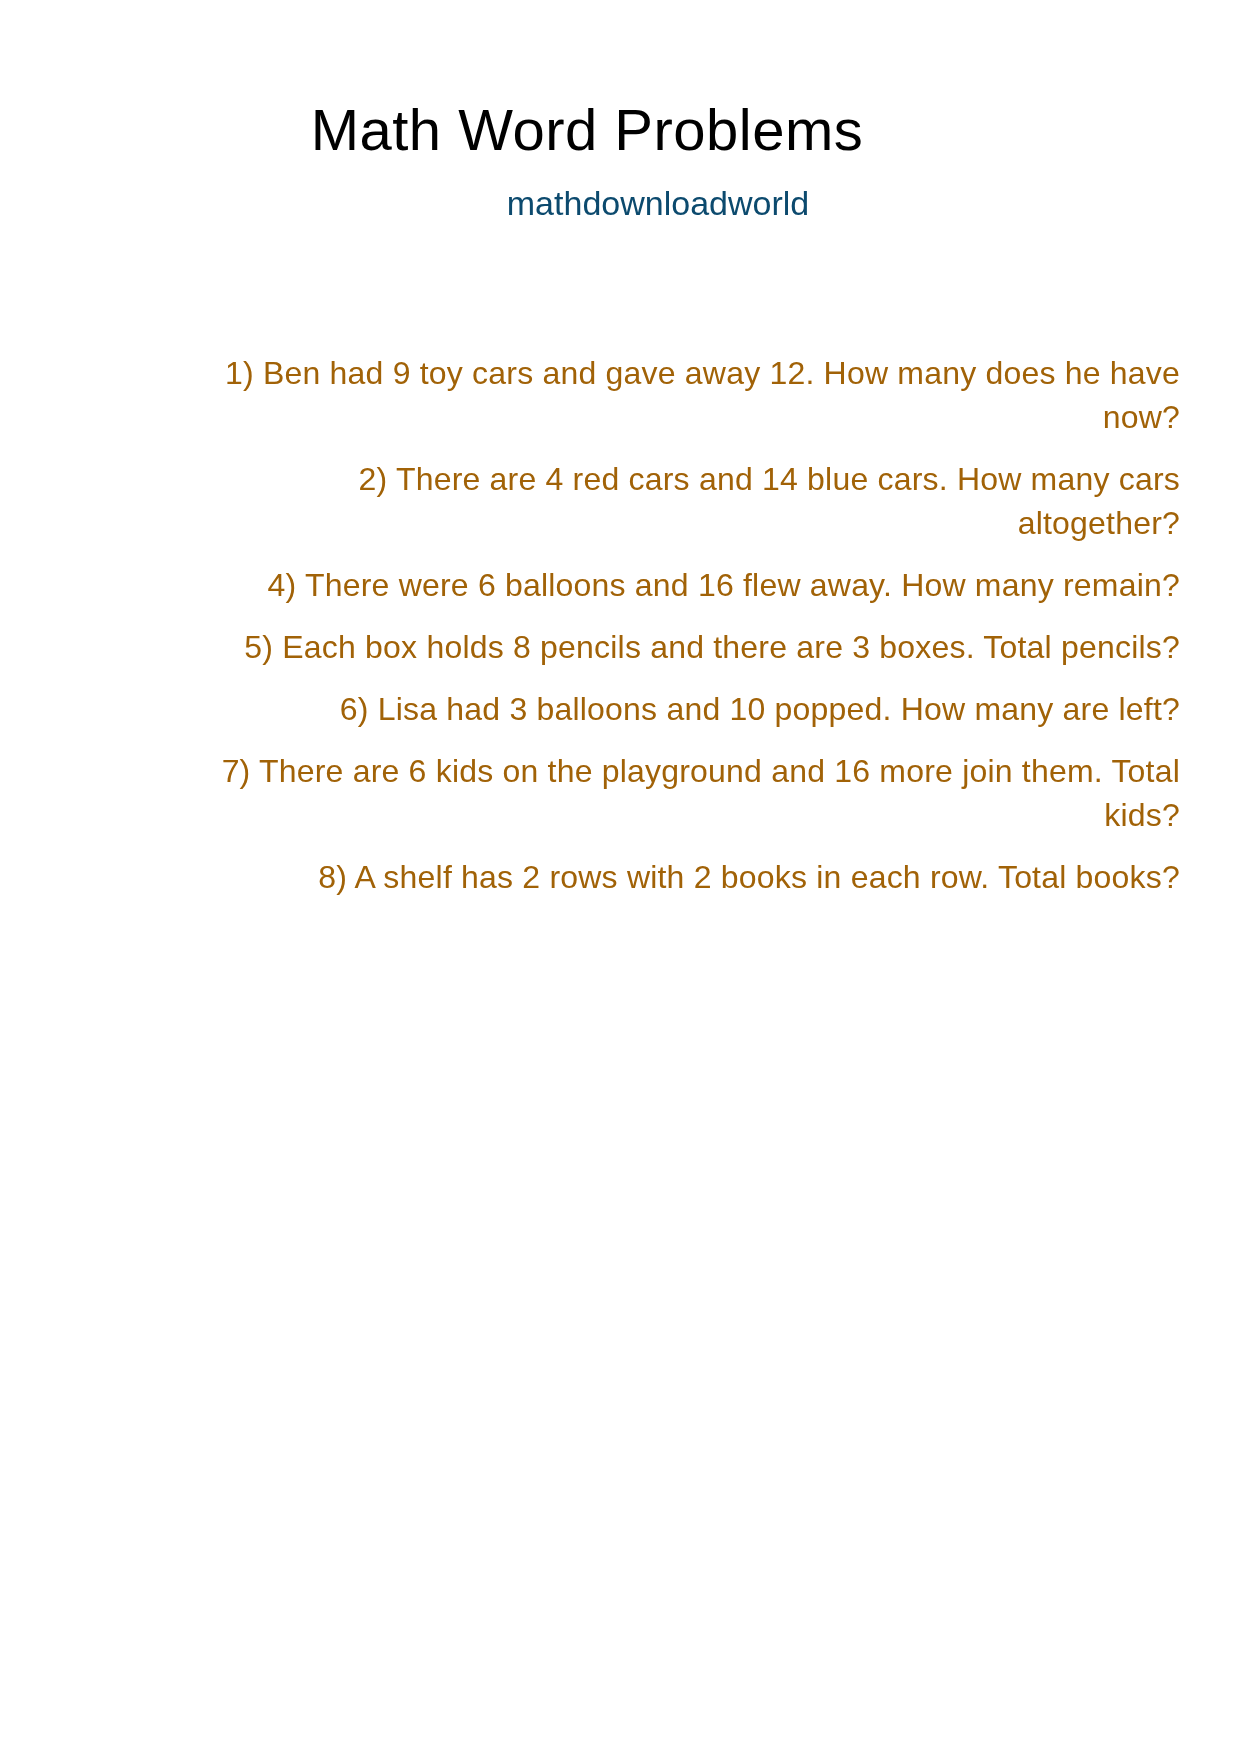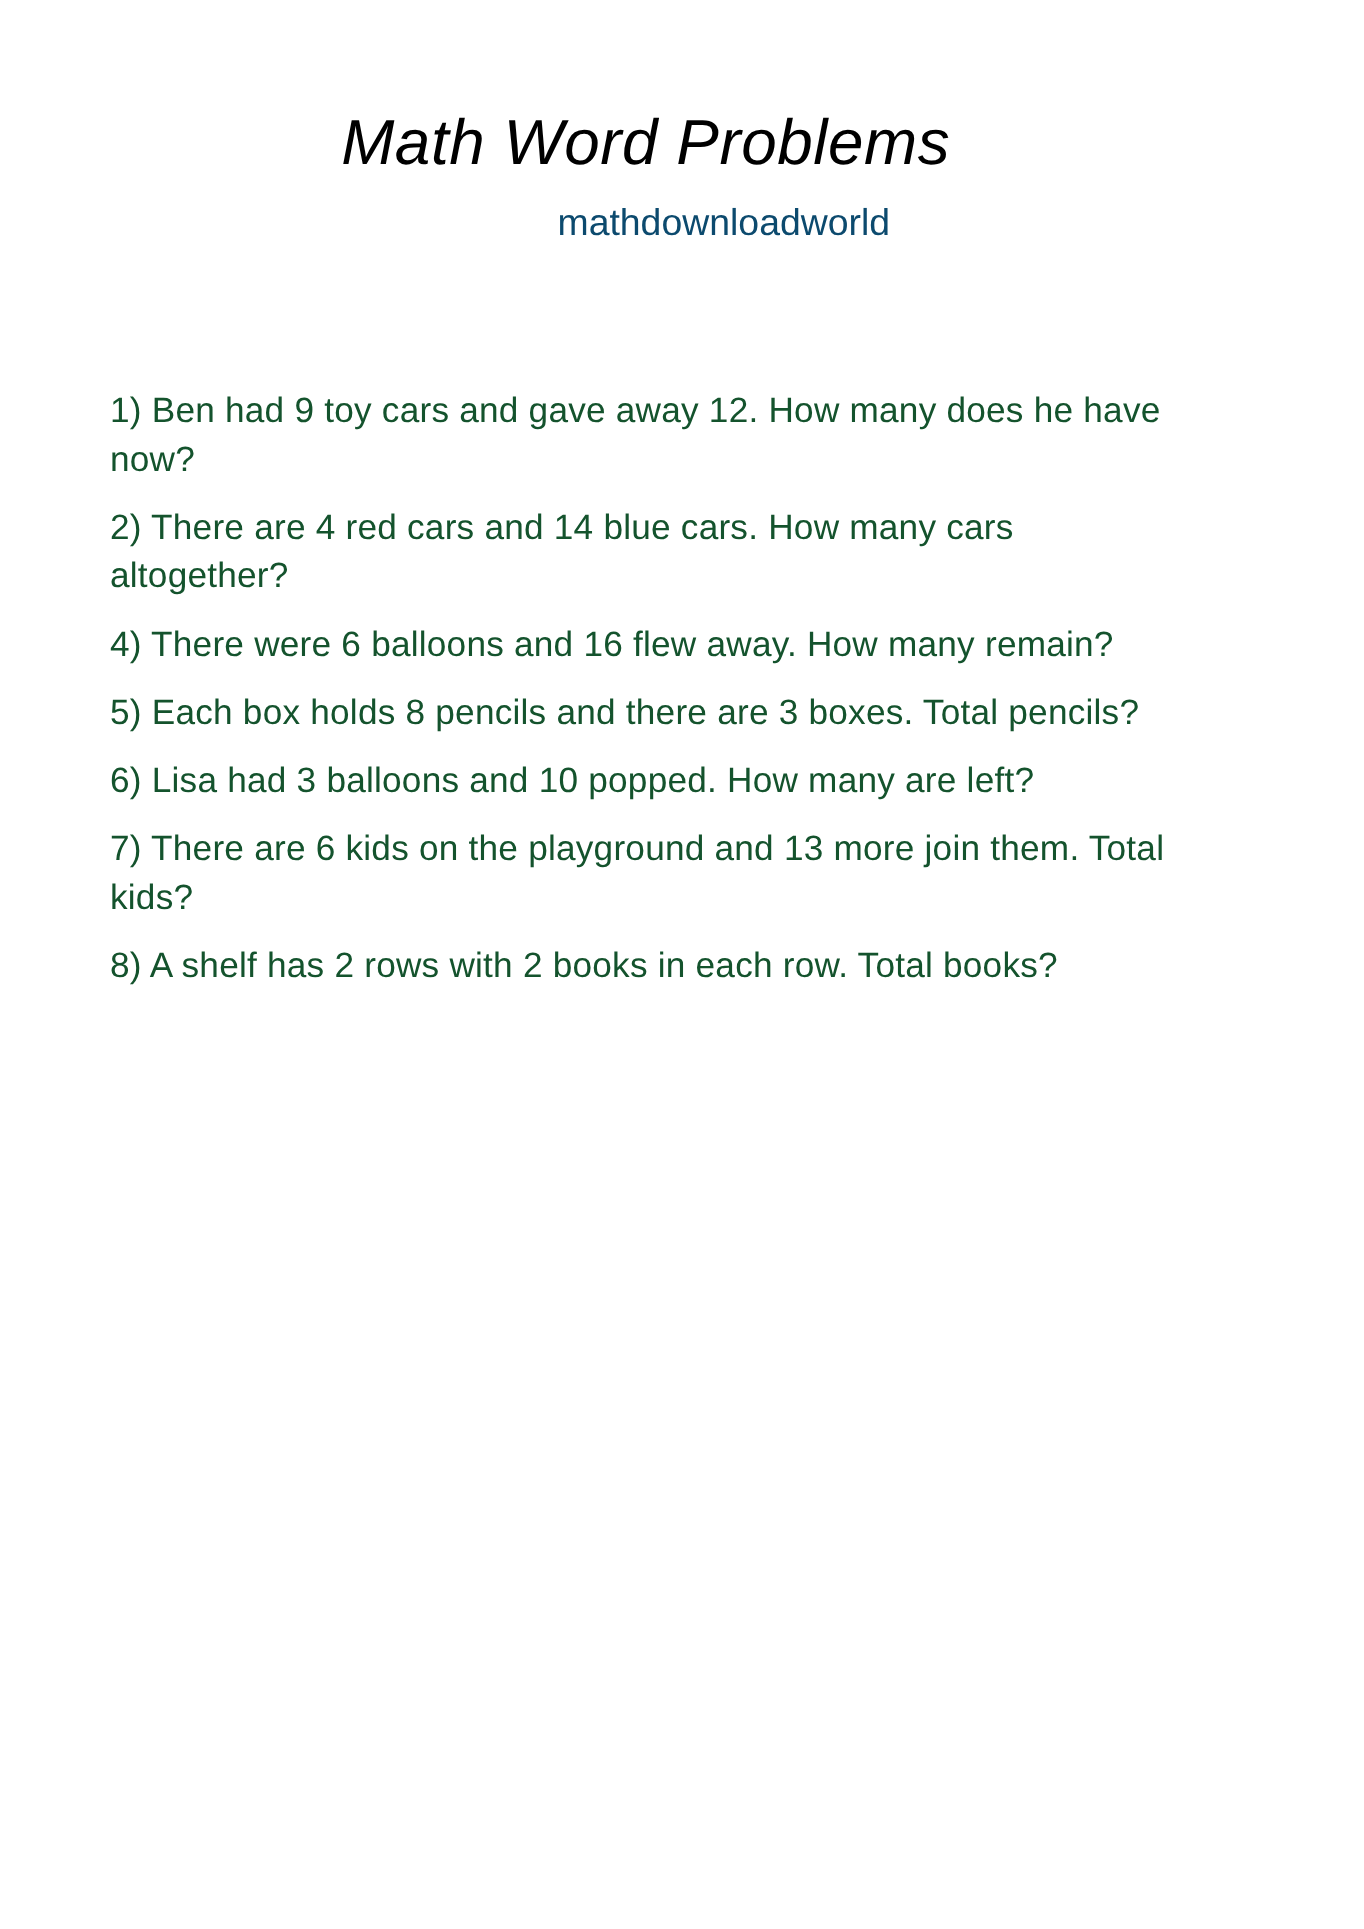--- a/index.html
+++ b/index.html
@@ -19,58 +19,58 @@
     top: 101px;
     left: 587px;
     transform: translateX(-50%);
     font-size: 58px;
     line-height: 1;
     font-weight: 400;
     letter-spacing: 0.5px;
     color: #000000;
     white-space: nowrap;
     margin: 0;
-    font-style: italic;
   }
   .doc-subtitle {
     position: absolute;
     top: 186px;
     left: 658px;
     transform: translateX(-50%);
     font-size: 34px;
     line-height: 1;
     color: #0c4a6e;
     white-space: nowrap;
   }
   .problems {
     position: absolute;
     top: 351px;
     left: 100px;
     width: 1080px;
   }
   .problem {
     font-size: 32px;
     line-height: 44px;
-    color: #14532d;
+    color: #a16207;
     margin: 0 0 18px 0;
     white-space: pre-line;
     letter-spacing: 0.2px;
+    text-align: right;
   }
 </style>
 </head>
 <body>
 
 <h1 class="doc-title">Math Word Problems</h1>
 
 <div class="doc-subtitle">mathdownloadworld</div>
 
 <div class="problems">
     <p class="problem">1) Ben had 9 toy cars and gave away 12. How many does he have
 now?</p>
     <p class="problem">2) There are 4 red cars and 14 blue cars. How many cars
 altogether?</p>
     <p class="problem">4) There were 6 balloons and 16 flew away. How many remain?</p>
     <p class="problem">5) Each box holds 8 pencils and there are 3 boxes. Total pencils?</p>
     <p class="problem">6) Lisa had 3 balloons and 10 popped. How many are left?</p>
-    <p class="problem">7) There are 6 kids on the playground and 13 more join them. Total
+    <p class="problem">7) There are 6 kids on the playground and 16 more join them. Total
 kids?</p>
     <p class="problem">8) A shelf has 2 rows with 2 books in each row. Total books?</p>
   </div>
 
 </body></html>

